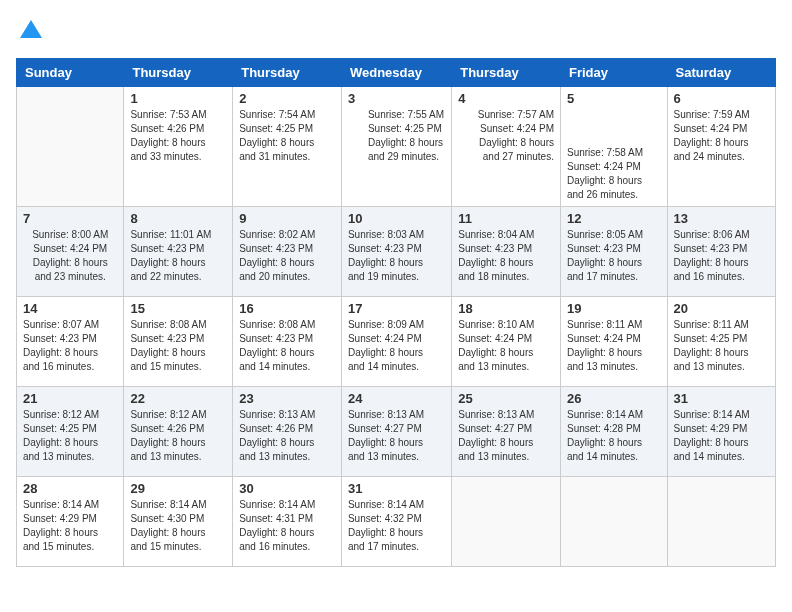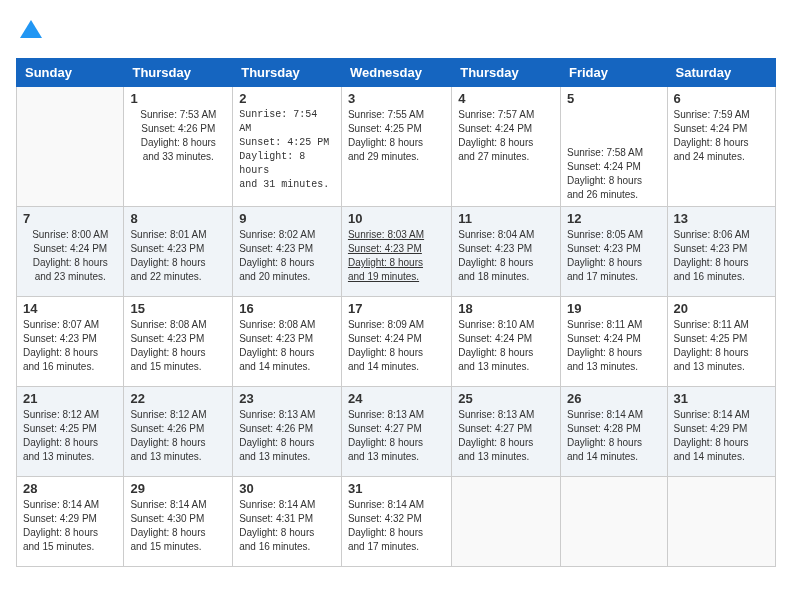--- a/index.html
+++ b/index.html
@@ -123,42 +123,42 @@
         <th>Thursday</th>
         <th>Friday</th>
         <th>Saturday</th>
       </tr>
   </thead>
   <tbody id="calendar-body">
   <tr>
         <td class="empty"></td>
         <td>
           <span class="day-number">1</span>
-          <div class="day-info" style="white-space: pre-line; text-align: center;">Sunrise: 7:53 AM
+          <div class="day-info" style="white-space: pre-line;">Sunrise: 7:53 AM
 Sunset: 4:26 PM
 Daylight: 8 hours
 and 33 minutes.</div>
         </td>
         <td>
           <span class="day-number">2</span>
-          <div class="day-info" style="white-space: pre-line; font-family: Liberation Mono, monospace;">Sunrise: 7:54 AM
+          <div class="day-info" style="white-space: pre-line;">Sunrise: 7:54 AM
 Sunset: 4:25 PM
 Daylight: 8 hours
 and 31 minutes.</div>
         </td>
         <td>
           <span class="day-number">3</span>
-          <div class="day-info" style="white-space: pre-line;">Sunrise: 7:55 AM
+          <div class="day-info" style="white-space: pre-line; margin-left: 20px;">Sunrise: 7:55 AM
 Sunset: 4:25 PM
 Daylight: 8 hours
 and 29 minutes.</div>
         </td>
         <td>
           <span class="day-number">4</span>
-          <div class="day-info" style="white-space: pre-line;">Sunrise: 7:57 AM
+          <div class="day-info" style="white-space: pre-line; text-align: right;">Sunrise: 7:57 AM
 Sunset: 4:24 PM
 Daylight: 8 hours
 and 27 minutes.</div>
         </td>
         <td>
           <span class="day-number">5</span>
           <div class="day-info" style="white-space: pre-line; margin-top: 40px;">Sunrise: 7:58 AM
 Sunset: 4:24 PM
 Daylight: 8 hours
 and 26 minutes.</div>
@@ -174,35 +174,35 @@
       <tr class="row-shade">
         <td>
           <span class="day-number">7</span>
           <div class="day-info" style="white-space: pre-line; text-align: center;">Sunrise: 8:00 AM
 Sunset: 4:24 PM
 Daylight: 8 hours
 and 23 minutes.</div>
         </td>
         <td>
           <span class="day-number">8</span>
-          <div class="day-info" style="white-space: pre-line;">Sunrise: 8:01 AM
+          <div class="day-info" style="white-space: pre-line;">Sunrise: 11:01 AM
 Sunset: 4:23 PM
 Daylight: 8 hours
 and 22 minutes.</div>
         </td>
         <td>
           <span class="day-number">9</span>
           <div class="day-info" style="white-space: pre-line;">Sunrise: 8:02 AM
 Sunset: 4:23 PM
 Daylight: 8 hours
 and 20 minutes.</div>
         </td>
         <td>
           <span class="day-number">10</span>
-          <div class="day-info" style="white-space: pre-line; text-decoration: underline;">Sunrise: 8:03 AM
+          <div class="day-info" style="white-space: pre-line;">Sunrise: 8:03 AM
 Sunset: 4:23 PM
 Daylight: 8 hours
 and 19 minutes.</div>
         </td>
         <td>
           <span class="day-number">11</span>
           <div class="day-info" style="white-space: pre-line;">Sunrise: 8:04 AM
 Sunset: 4:23 PM
 Daylight: 8 hours
 and 18 minutes.</div>

